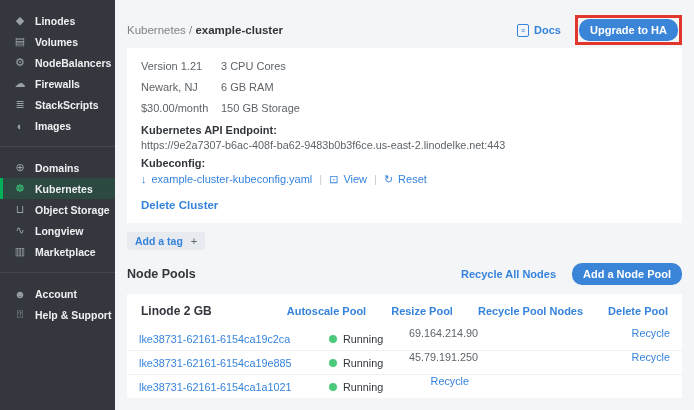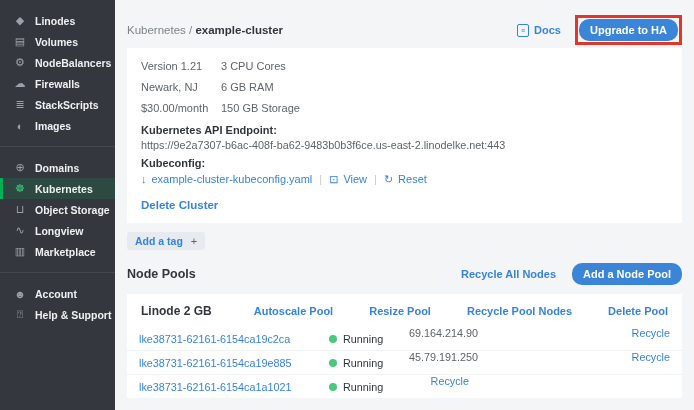--- a/index.html
+++ b/index.html
@@ -55,21 +55,21 @@
     border-radius:3px; padding:3px 8px; font-size:10.5px; color:#3683dc; font-weight:600; cursor:pointer;
   }
   .tag-plus { color:#5e6469; font-weight:400; font-size:11px; }
   
   .np-bar { margin-top:13px; display:flex; align-items:center; flex:0 0 auto; }
   .np-title { flex:1; font-size:12.5px; font-weight:700; color:#32363c; }
   .np-recycle-all { font-size:11px; font-weight:600; color:#3683dc; margin-right:16px; cursor:pointer; }
   .pool-card { margin-top:9px; flex:1; display:flex; flex-direction:column; overflow:hidden; }
   .pool-header { height:33px; flex:0 0 33px; display:flex; align-items:center; padding:0 14px; }
   .pool-name { flex:1; font-size:12px; font-weight:700; }
-  .pool-actions { display:flex; gap:36px; }
+  .pool-actions { display:flex; gap:25px; }
   .pool-action { font-size:11px; font-weight:600; color:#3683dc; cursor:pointer; white-space:nowrap; }
   
   .tbl-head {
     height:23px; flex:0 0 23px; display:flex; align-items:center; padding:0 12px;
     background:#fafbfb; border-top:1px solid #eceeef; border-bottom:1px solid #eceeef;
     font-size:10.5px; color:#696f74; font-weight:600;
   }
   .tbl-row { height:24px; flex:0 0 24px; display:flex; padding:0 12px; border-bottom:1px solid #f0f1f2; font-size:10.8px; }
   .col-linode { width:190px; flex:0 0 190px; display:flex; align-items:center; gap:5px; }
   .col-status { width:80px; flex:0 0 80px; display:flex; align-items:center; gap:6px; }

